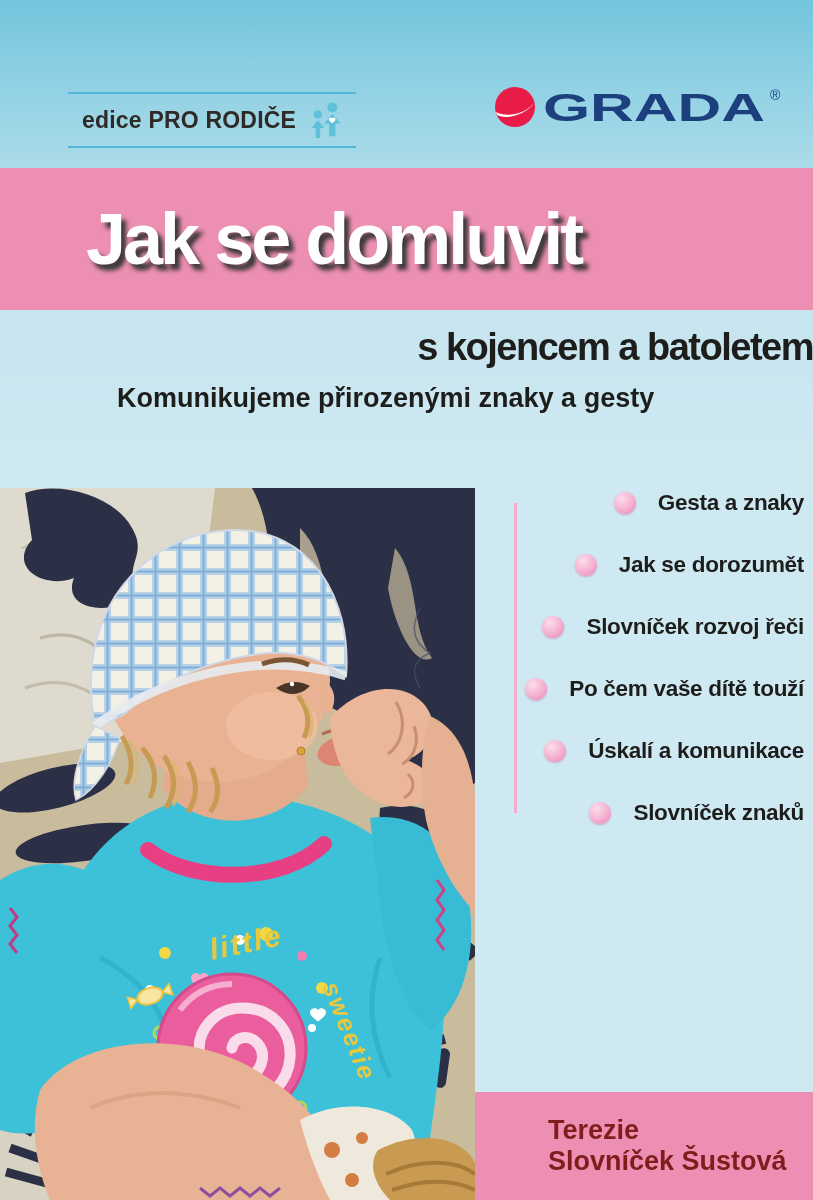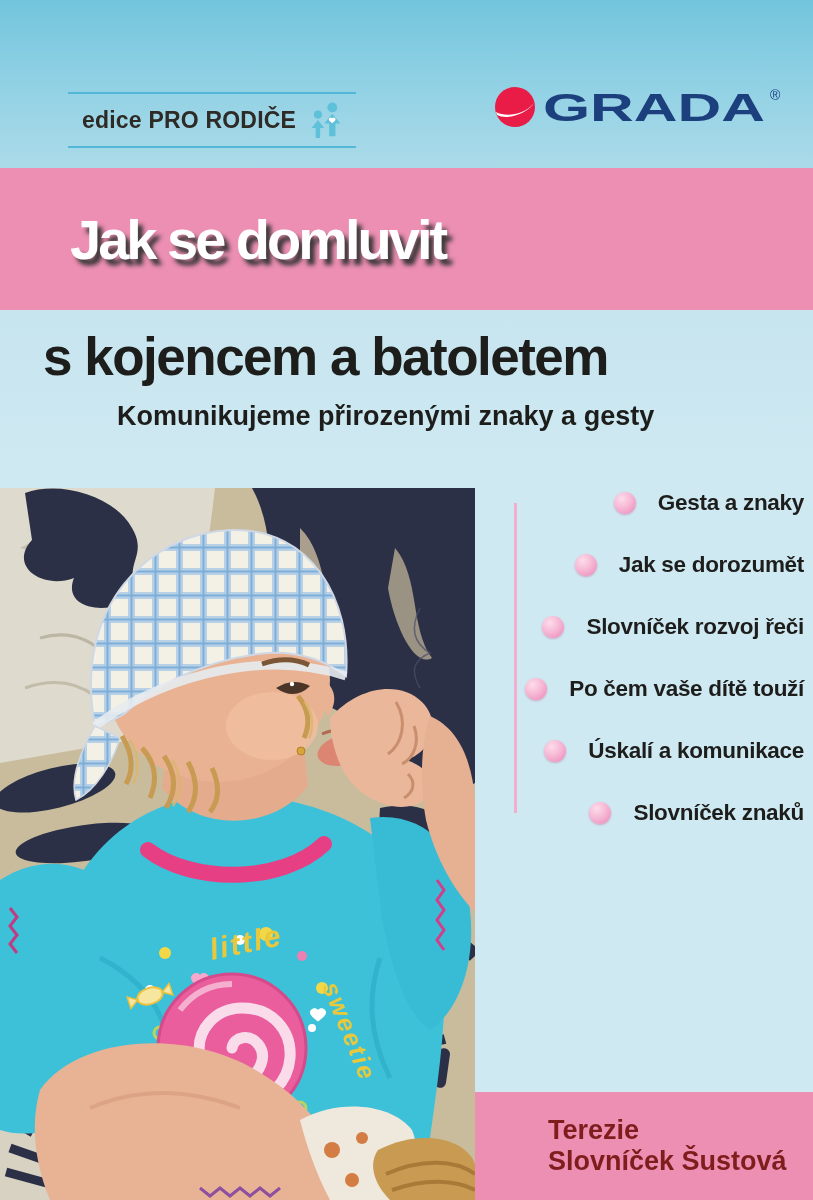--- a/index.html
+++ b/index.html
@@ -10,27 +10,27 @@
   
   .top{position:absolute;left:0;top:0;width:813px;height:168px;
        background:linear-gradient(180deg,#72c5dc 0%,#8ed0e4 45%,#abdbe9 100%);}
   .badge{position:absolute;left:68px;top:80px;display:flex;align-items:center;gap:12px;
          border-top:2px solid #53b8d8;border-bottom:2px solid #53b8d8;padding:6px 12px 6px 14px;margin-top:12px;}
   .badge-label{font-size:23px;font-weight:bold;color:#2e2a26;letter-spacing:0.2px;white-space:nowrap;}
   .logo{position:absolute;right:28px;top:84px;}
   
   .band{position:absolute;left:0;top:168px;width:813px;height:142px;background:#ec8fb2;
         display:flex;align-items:center;}
-  .band h1{margin:0;padding-left:70px;font-size:56px;font-weight:bold;letter-spacing:-3px;
+  .band h1{margin:16px;padding-left:70px;font-size:72px;font-weight:bold;letter-spacing:-3px;
            color:#ffffff;text-shadow:5px 6px 4px rgba(52,52,52,0.95);white-space:nowrap;}
   
   .mid{position:absolute;left:0;top:310px;width:813px;height:178px;
        background:linear-gradient(180deg,#c7e5ef 0%,#cfe9f2 100%);}
-  .mid h2{margin:16px 0 0 43px;font-size:53px;font-weight:bold;letter-spacing:-1.5px;
-          color:#1d1d1b;white-space:nowrap;}
+  .mid h2{margin:16px 0 0 43px;font-size:38px;font-weight:bold;letter-spacing:-1.5px;
+          color:#1d1d1b;white-space:nowrap;text-align:right;}
   .mid h3{margin:14px 0 0 117px;font-size:27px;font-weight:bold;color:#1d1d1b;white-space:nowrap;}
   
   .main{position:absolute;left:0;top:488px;width:813px;height:712px;background:#cfe9f2;}
   .photo{position:absolute;left:0;top:0;width:475px;height:712px;display:block;}
   .topics{position:absolute;left:504px;top:-16px;width:300px;}
   .topics .tline{position:absolute;left:10px;top:31px;width:3px;height:310px;background:#f3aecd;}
   .topic{position:relative;display:flex;align-items:center;gap:22px;height:62px;justify-content:flex-end;}
   .bullet{width:22px;height:22px;border-radius:50%;flex:0 0 22px;
           background:radial-gradient(circle at 35% 30%,#fddcea 0%,#f6b8d5 45%,#ef9cc4 75%,#e98bb8 100%);
           box-shadow:0 1px 2px rgba(190,110,150,0.5);}

